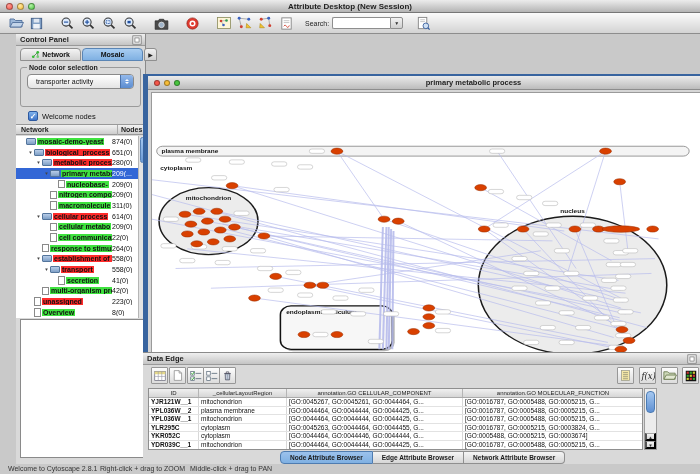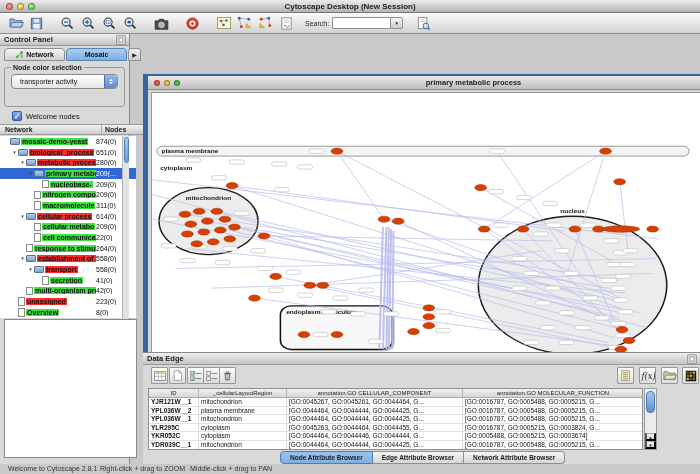--- a/index.html
+++ b/index.html
@@ -24,21 +24,21 @@
     display:flex;align-items:center;justify-content:center;cursor:default;}
   .sep{width:10px;height:1px;}
   .search-label{font-size:7px;color:#222;margin:0 3px 0 8px;}
   .search-wrap{display:flex;align-items:center;}
   .search-input{width:58px;height:12px;font-size:7px;border:1px solid #8e8e8e;border-right:none;
     border-radius:2px 0 0 2px;padding:0 2px;background:#fff;font-family:"Liberation Sans",sans-serif;}
   .search-drop{width:13px;height:12px;border:1px solid #8e8e8e;border-radius:0 2px 2px 0;
     background:linear-gradient(#f2f2f2,#cfcfcf);font-size:5px;line-height:10px;padding:0;color:#333;}
 
   
-  .control-panel{position:absolute;left:0;top:34px;width:130px;height:430px;
+  .control-panel{position:absolute;left:16px;top:34px;width:130px;height:430px;
     background:#d9d9d9;border-right:1px solid #8a8a8a;}
   .panel-header{position:relative;height:12px;background:linear-gradient(#efefef,#c4c4c4);
     border-bottom:1px solid #999;font-size:7.5px;font-weight:bold;color:#222;
     padding:1px 4px;line-height:10px;}
   .float-icon{position:absolute;right:3px;top:1px;}
   .cp-tabs{position:absolute;left:0;top:13px;width:143px;height:14px;display:flex;
     padding:1px 2px 0 4px;}
   .cp-tab{flex:1;display:flex;align-items:center;justify-content:center;gap:2px;
     font-size:7px;font-weight:bold;color:#111;height:13px;
     background:linear-gradient(#f4f4f4,#d2d2d2);border:1px solid #8f8f8f;
@@ -141,21 +141,21 @@
 </style>
 </head>
 <body>
 
 <div class="app">
 
   <div class="titlebar">
     <span class="tl red"></span>
     <span class="tl yellow"></span>
     <span class="tl green"></span>
-    <div class="title">Cytoscape Desktop (New Session)</div>
+    <div class="title">Attribute Desktop (New Session)</div>
   </div>
 
   <div class="toolbar">
     <button class="tbtn">
       <svg width="16" height="16" viewBox="0 0 16 16">
           <path d="M2 12 L2 4 L6 4 L7.5 5.5 L14 5.5 L14 12 Z" fill="#9db8d9" stroke="#51719c" stroke-width="0.9"></path>
           <path d="M2 12 L4.5 7.5 L15.5 7.5 L13 12 Z" fill="#c4d5ea" stroke="#51719c" stroke-width="0.9"></path>
         </svg>
     </button>
     <button class="tbtn">

